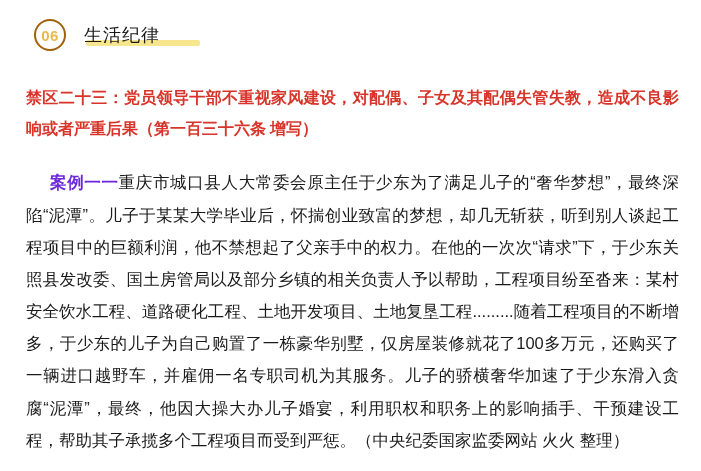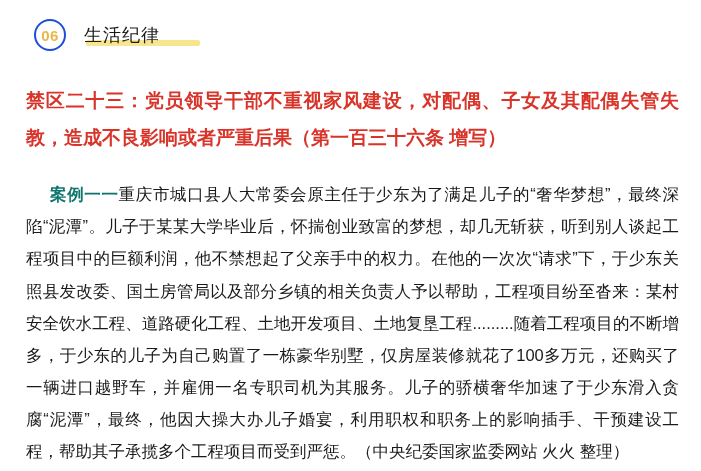--- a/index.html
+++ b/index.html
@@ -29,21 +29,21 @@
     display: flex;
     align-items: center;
     padding: 18px 0 0 34px;
     height: 52px;
     box-sizing: border-box;
   }
   .num-badge {
     width: 32px;
     height: 32px;
     border-radius: 50%;
-    border: 2px solid #1d4ed8;
+    border: 2px solid #a16207;
     color: #e8b84a;
     font-size: 15px;
     font-weight: bold;
     display: flex;
     align-items: center;
     justify-content: center;
     box-sizing: border-box;
     font-family: "Liberation Sans", sans-serif;
     letter-spacing: 0.5px;
   }
@@ -73,46 +73,46 @@
     border-radius: 2px;
   }
 
   
   .content {
     padding: 0 22px 0 26px;
   }
 
   .rule-para {
     margin-top: 30px;
-    font-size: 19px;
+    font-size: 16px;
     line-height: 1.95;
     color: #d8342a;
     font-weight: bold;
     text-align: justify;
     text-justify: inter-ideograph;
-    font-family: Liberation Sans, sans-serif;
+    font-family: Liberation Serif, serif;
   }
   .rule-label {
     color: #d8342a;
     font-weight: bold;
   }
 
   .case-para {
     margin-top: 22px;
     font-size: 16.5px;
     line-height: 1.95;
     color: #1a1a1a;
     text-align: justify;
     text-justify: inter-ideograph;
     text-indent: 0;
     font-family: "Liberation Sans", sans-serif;
   }
   .case-label {
     font-weight: bold;
-    color: #0f766e;
+    color: #6d28d9;
     padding-left: 24px;
   }
 </style>
 </head>
 <body>
 
 <div class="page">
 
   <div class="section-header">
     <div class="num-badge">06</div>

